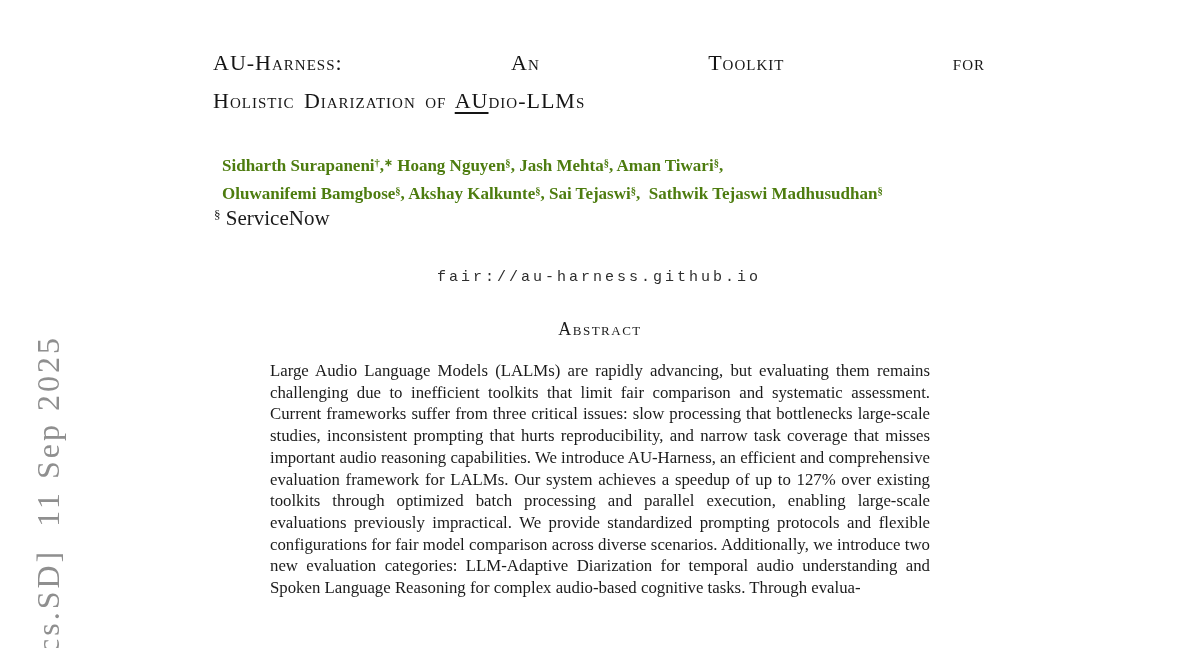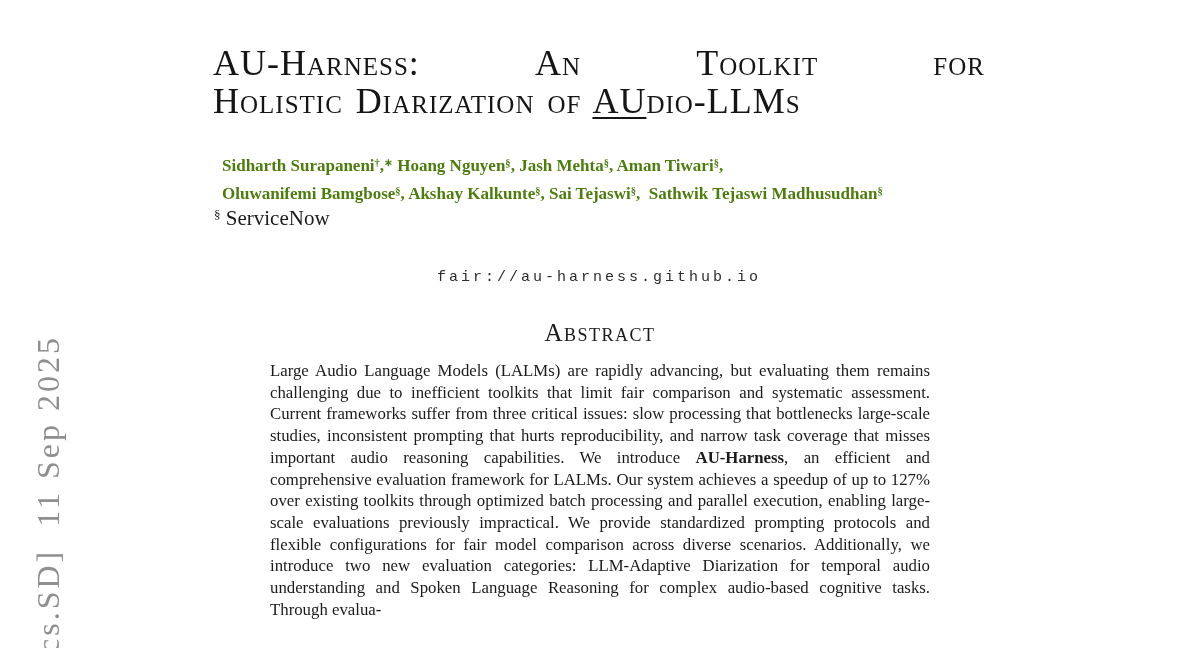--- a/index.html
+++ b/index.html
@@ -11,21 +11,21 @@
   .watermark {
     position: absolute; left: 30px; top: 653px;
     transform-origin: 0 0; transform: rotate(-90deg);
     font-size: 32px; letter-spacing: 3px; color: #8f8f8f;
     white-space: pre; font-family: "Liberation Serif", serif;
   }
 
   
   .title {
     position: absolute; left: 213px; top: 44px; width: 772px;
-    font-size: 36px; line-height: 38px; color: #151515;
+    font-size: 22px; line-height: 38px; color: #151515;
     font-variant: small-caps; letter-spacing: 1px;
   }
   .title-line1 { display: flex; justify-content: space-between; }
   .title-line2 { word-spacing: 3px; }
   .title .u span, .title span.u {
     text-decoration: underline;
     text-decoration-thickness: 2px;
     text-underline-offset: 4px;
   }
 
@@ -35,38 +35,38 @@
     font-size: 17px; font-weight: bold; line-height: 25.5px; color: #4d7c0f;
   }
 
   
   .affils {
     position: absolute; left: 214px; top: 206px; width: 500px;
     font-size: 21px; line-height: 25px; color: #1b1b1b;
   }
 
   .sup { font-size: 62%; position: relative; top: -0.45em; }
-  .b { font-weight: bold; margin-top: 9px; }
+  .b { font-weight: normal; margin-top: 9px; }
 
   
   .url-row {
     position: absolute; left: 213px; top: 267px; width: 772px;
     text-align: center;
   }
   .url-row a {
     font-family: "Liberation Mono", monospace;
     font-size: 15px; letter-spacing: 3px; color: #2d2d2d;
     text-decoration: none;
   }
 
   
   .abs-heading {
     position: absolute; left: 270px; top: 319px; width: 660px;
     text-align: center; font-variant: small-caps;
-    font-size: 25px; letter-spacing: 1.5px; color: #1b1b1b;
+    font-size: 18px; letter-spacing: 1.5px; color: #1b1b1b;
   }
   .abstract {
     position: absolute; left: 270px; top: 360px; width: 660px;
     font-size: 16.8px; line-height: 21.7px; text-align: justify;
     color: #1b1b1b;
   }
 </style>
 </head>
 <body>
 

